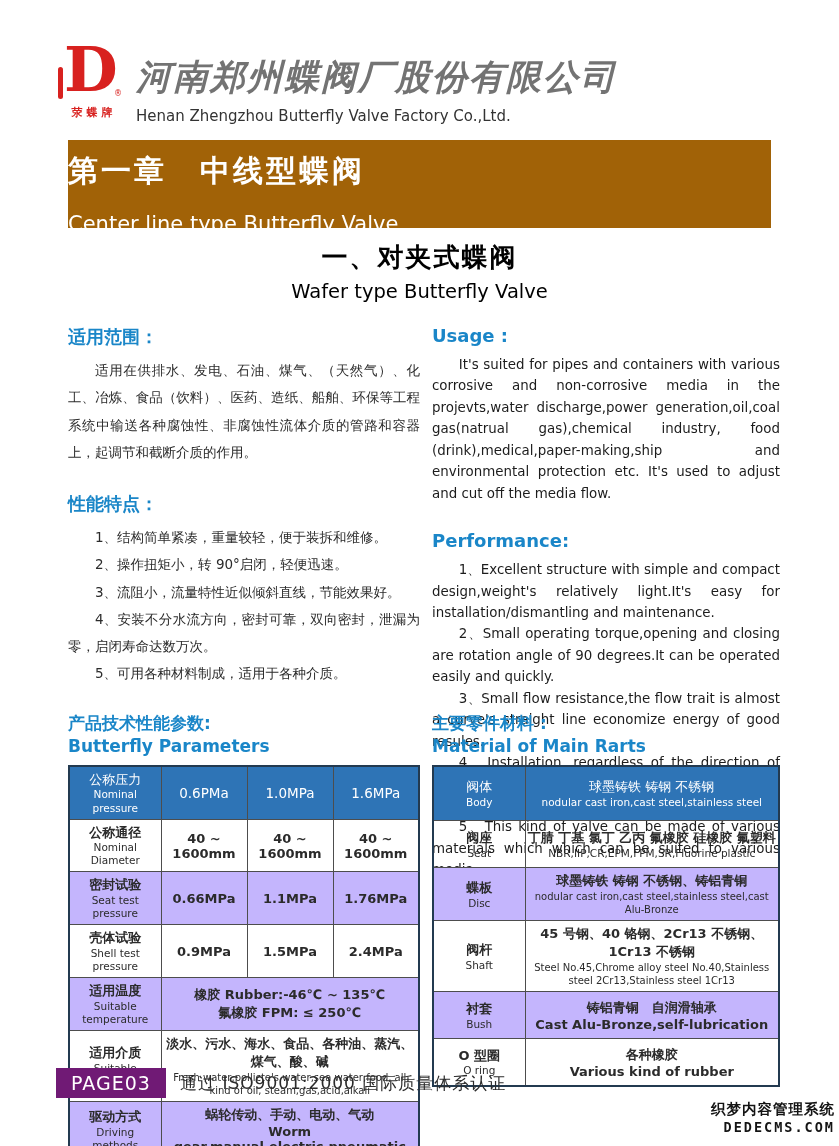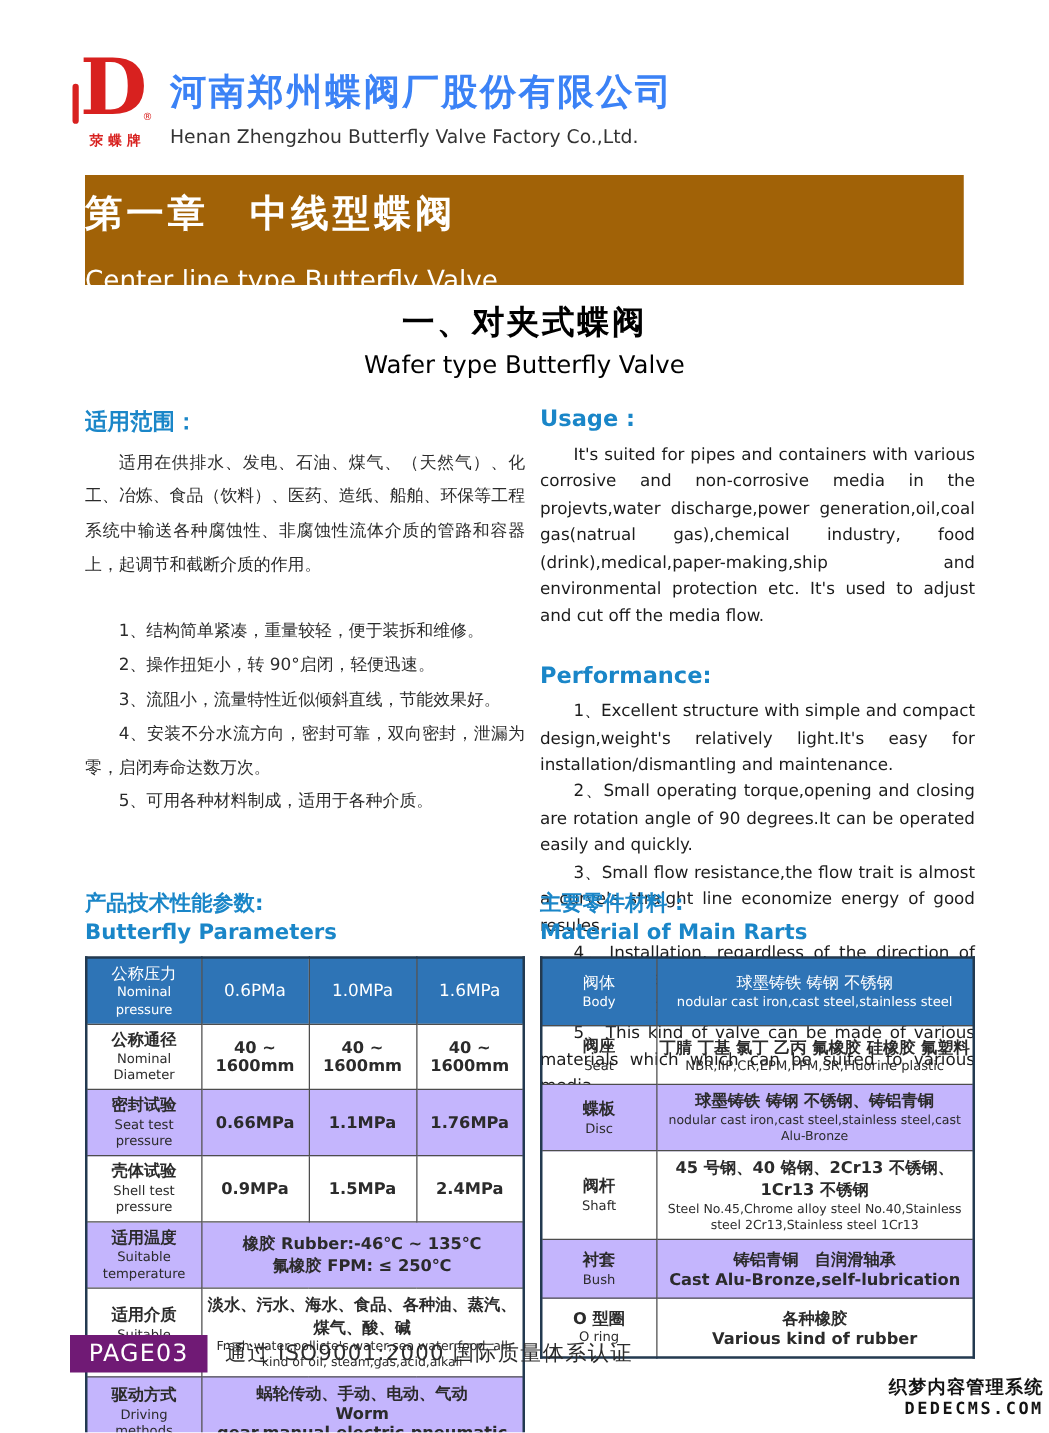--- a/index.html
+++ b/index.html
@@ -7,21 +7,21 @@
   .page { position:relative; width:839px; height:1146px; background:#fff; overflow:hidden; }
 
   
   .logo { position:absolute; left:56px; top:45px; width:76px; height:78px; }
   .logo-mark { position:relative; width:76px; height:58px; }
   .logo-stem { position:absolute; left:2px; top:22px; width:5px; height:32px; background:#d8211f; border-radius:3px; }
   .logo-d { position:absolute; left:8px; top:-6px; font-weight:bold; font-size:62px; line-height:1; color:#d8211f; font-family:"DejaVu Serif","Liberation Serif",serif; }
   .logo-reg { position:absolute; left:58px; top:44px; font-size:8px; color:#d8211f; }
   .logo-brand { position:absolute; left:0; top:60px; width:76px; text-align:center; font-size:11px; letter-spacing:4px; color:#d8211f; font-weight:bold; }
   .company { position:absolute; left:136px; top:54px; }
-  .company-cn { font-size:29px; font-weight:bold; color:#3b82f6; letter-spacing:2px; }
+  .company-cn { font-size:35px; font-weight:bold; color:#737373; letter-spacing:2px;font-style:italic; }
   .company-en { font-size:15px; color:#333; margin-top:6px; }
 
   
   .banner { position:absolute; left:68px; top:140px; width:703px; height:88px; background:#a16207; text-align:left; }
   .banner-cn { margin-top:11px; font-size:30px; font-weight:bold; color:#fff; letter-spacing:3px; }
   .banner-en { margin-top:20px; font-size:21px; color:#fff; }
 
   
   .sec-title { position:absolute; left:0; top:240px; width:839px; text-align:center; }
   .sec-title-cn { font-size:26px; font-weight:bold; color:#000; letter-spacing:2px; }
@@ -95,20 +95,21 @@
   <div class="sec-title">
     <div class="sec-title-cn">一、对夹式蝶阀</div>
     <div class="sec-title-en">Wafer type Butterfly Valve</div>
   </div>
 
   <div class="cols">
     <div>
       <div class="h-blue">适用范围：</div>
       <p class="cn-par">适用在供排水、发电、石油、煤气、（天然气）、化工、冶炼、食品（饮料）、医药、造纸、船舶、环保等工程系统中输送各种腐蚀性、非腐蚀性流体介质的管路和容器上，起调节和截断介质的作用。</p>
       <div class="gap-block">
+        <div class="h-blue">性能特点：</div>
         <p class="cn-li">1、结构简单紧凑，重量较轻，便于装拆和维修。</p>
         <p class="cn-li">2、操作扭矩小，转 90°启闭，轻便迅速。</p>
         <p class="cn-li">3、流阻小，流量特性近似倾斜直线，节能效果好。</p>
         <p class="cn-li">4、安装不分水流方向，密封可靠，双向密封，泄漏为零，启闭寿命达数万次。</p>
         <p class="cn-li">5、可用各种材料制成，适用于各种介质。</p>
       </div>
     </div>
     <div>
       <div class="h-blue">Usage :</div>
       <p class="en-par">It's suited for pipes and containers with various corrosive and non-corrosive media in the projevts,water discharge,power generation,oil,coal gas(natrual gas),chemical industry, food (drink),medical,paper-making,ship and environmental protection etc. It's used to adjust and cut off the media flow.</p>

